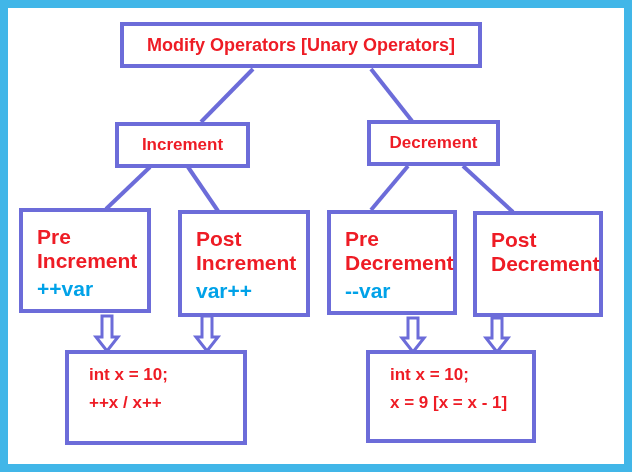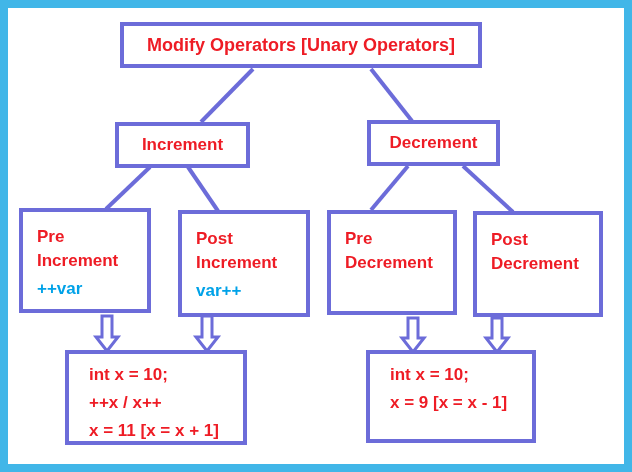--- a/index.html
+++ b/index.html
@@ -30,21 +30,21 @@
     display: flex; align-items: center; justify-content: center;
     font-size: 18px;
   }
   .node-l2 {
     display: flex; align-items: center; justify-content: center;
     font-size: 17px;
   }
   .node-increment { left: 107px; top: 114px; width: 135px; height: 46px; }
   .node-decrement { left: 359px; top: 112px; width: 133px; height: 46px; }
   .node-l3 {
-    font-size: 17px;
+    font-size: 21px;
     padding: 13px 4px 0 14px;
     line-height: 24px;
   }
   .node-pre-increment  { left: 11px;  top: 200px; width: 132px; height: 105px; }
   .node-post-increment { left: 170px; top: 202px; width: 132px; height: 107px; }
   .node-pre-decrement  { left: 319px; top: 202px; width: 130px; height: 105px; }
   .node-post-decrement { left: 465px; top: 203px; width: 130px; height: 106px; }
   .l3-code { margin-top: 4px; color: #00A2E8; }
   .node-result {
     font-size: 17px;
@@ -96,31 +96,31 @@
 
   <div class="node node-l3 node-post-increment">
     <div>Post</div>
     <div>Increment</div>
     <div class="l3-code">var++</div>
   </div>
 
   <div class="node node-l3 node-pre-decrement">
     <div>Pre</div>
     <div>Decrement</div>
+    <div class="l3-code">--var</div>
   </div>
 
   <div class="node node-l3 node-post-decrement">
     <div>Post</div>
     <div>Decrement</div>
   </div>
 
   <div class="node node-result node-result-increment">
     <div>int x = 10;</div>
     <div>++x / x++</div>
-    <div>x = 11 [x = x + 1]</div>
   </div>
 
   <div class="node node-result node-result-decrement">
     <div>int x = 10;</div>
     <div>x = 9 [x = x - 1]</div>
   </div>
 
 </div>
 
 </body></html>

